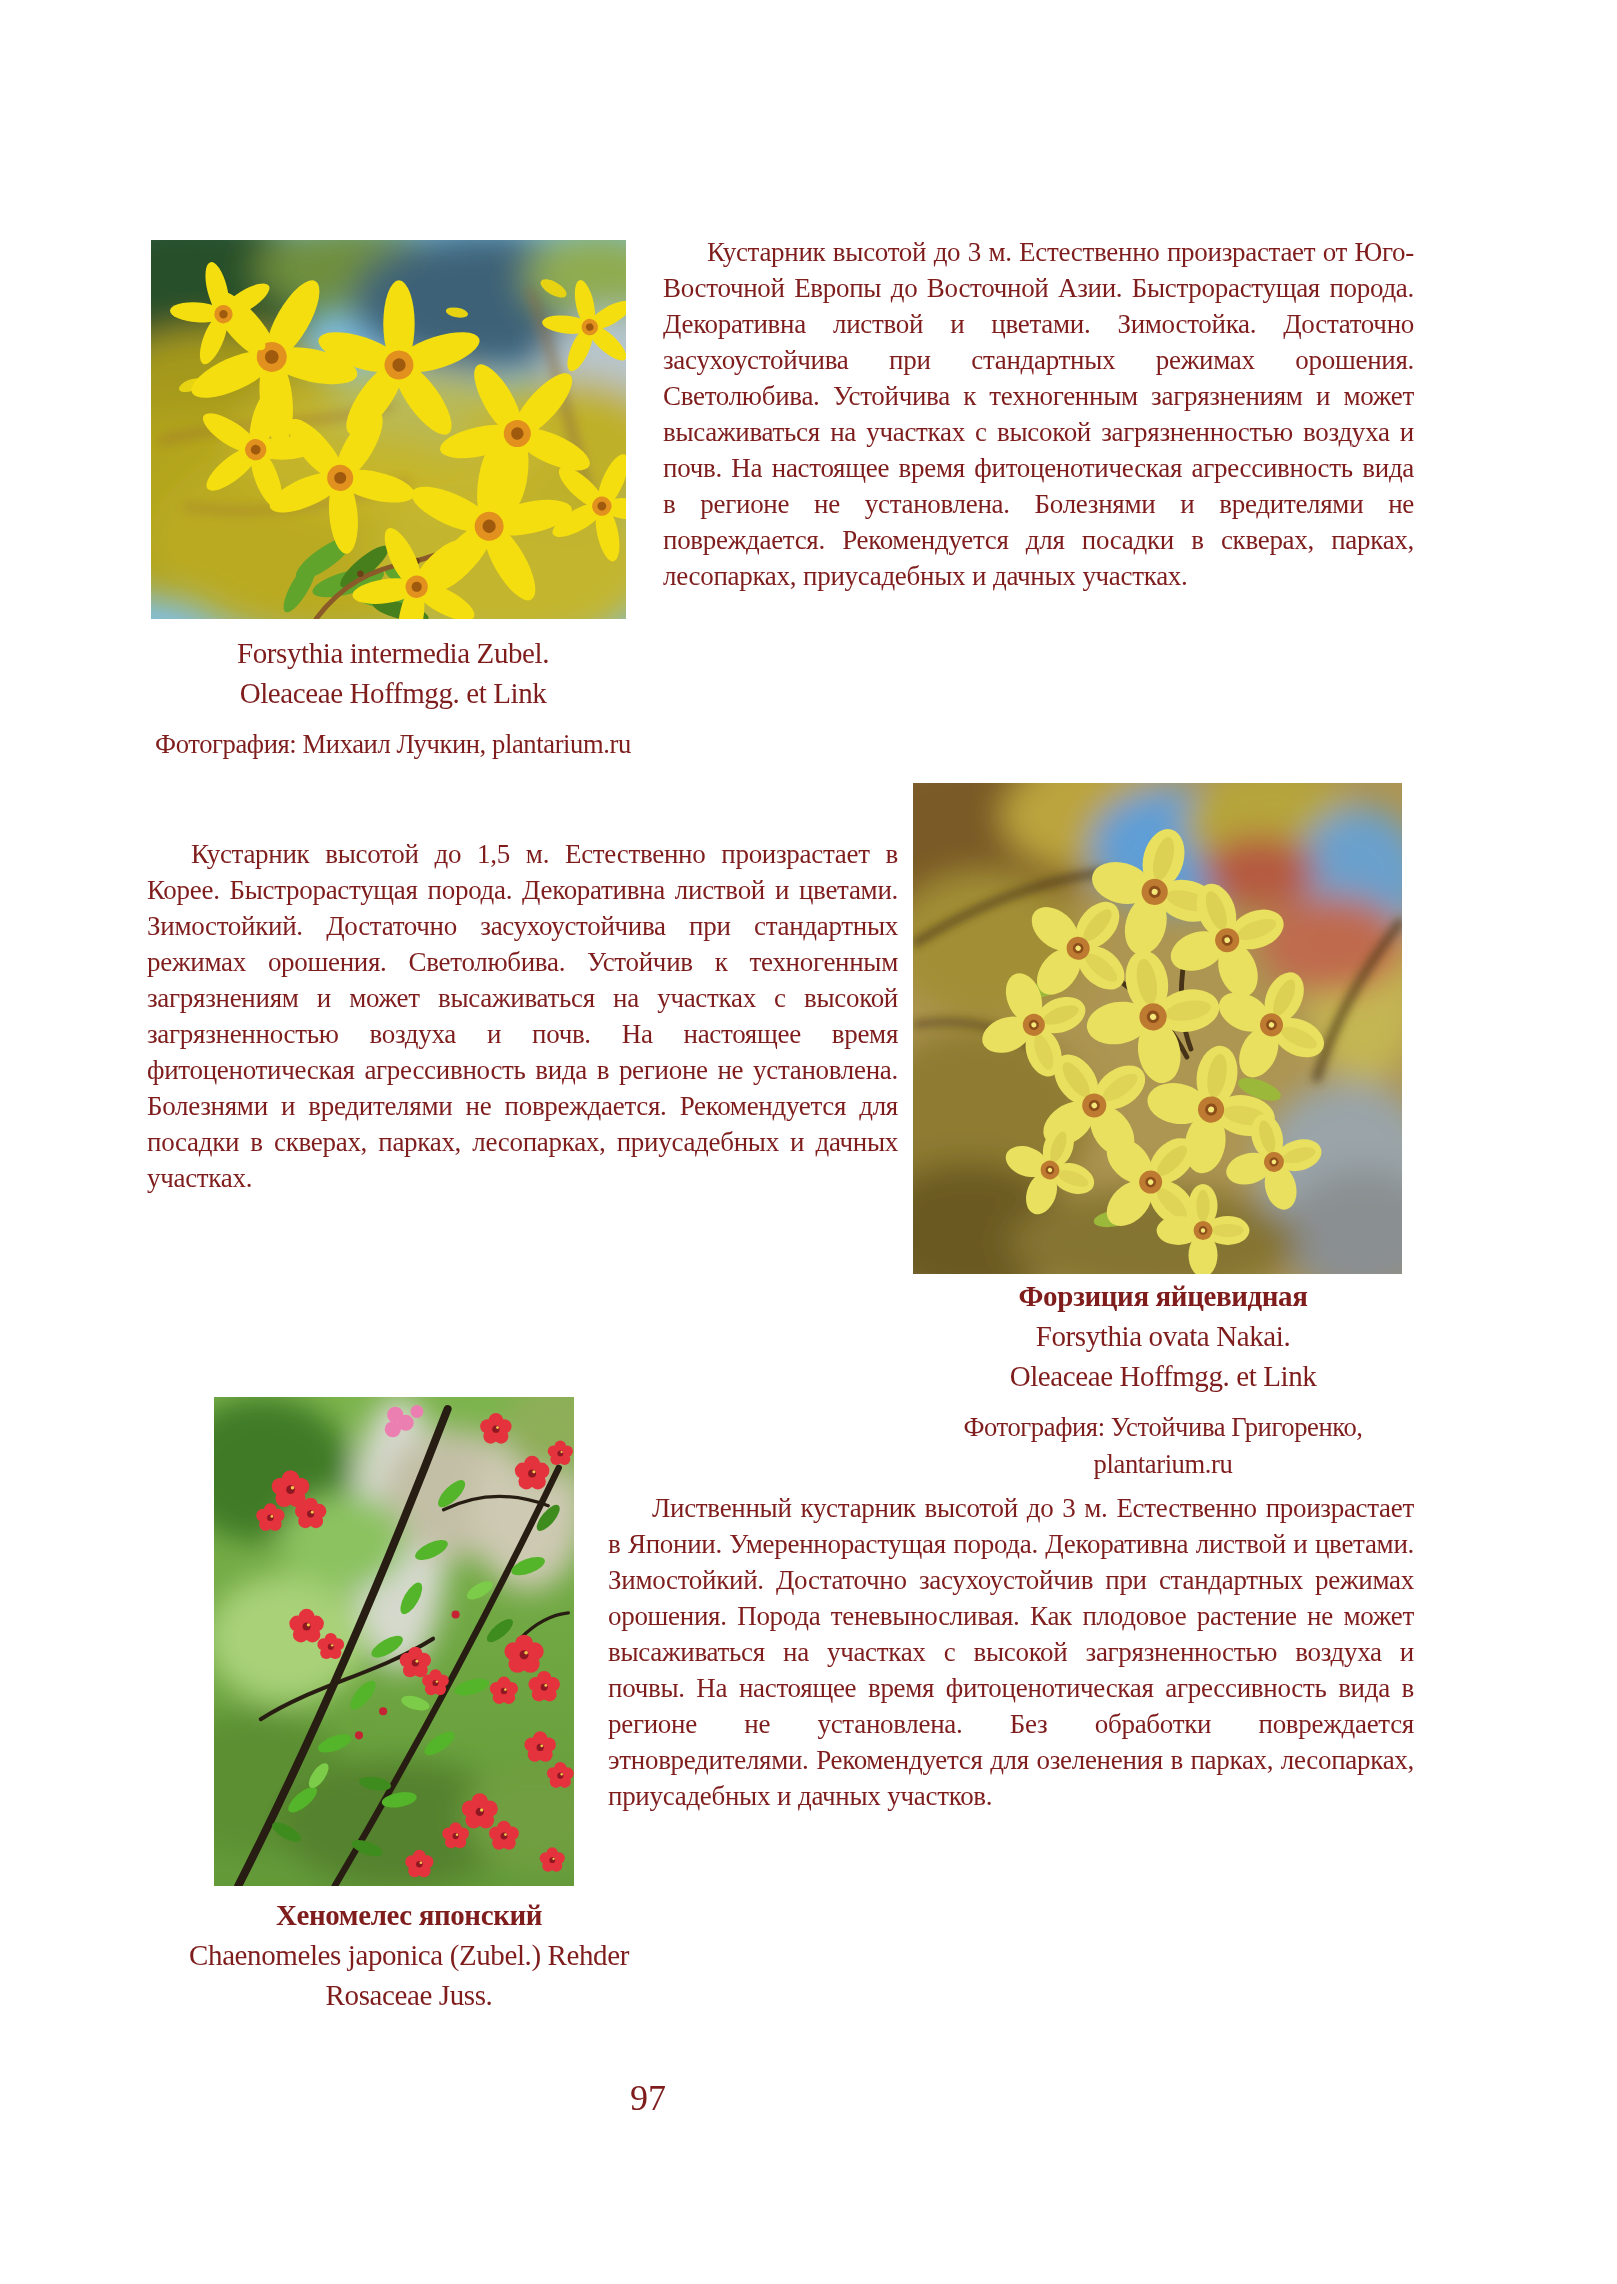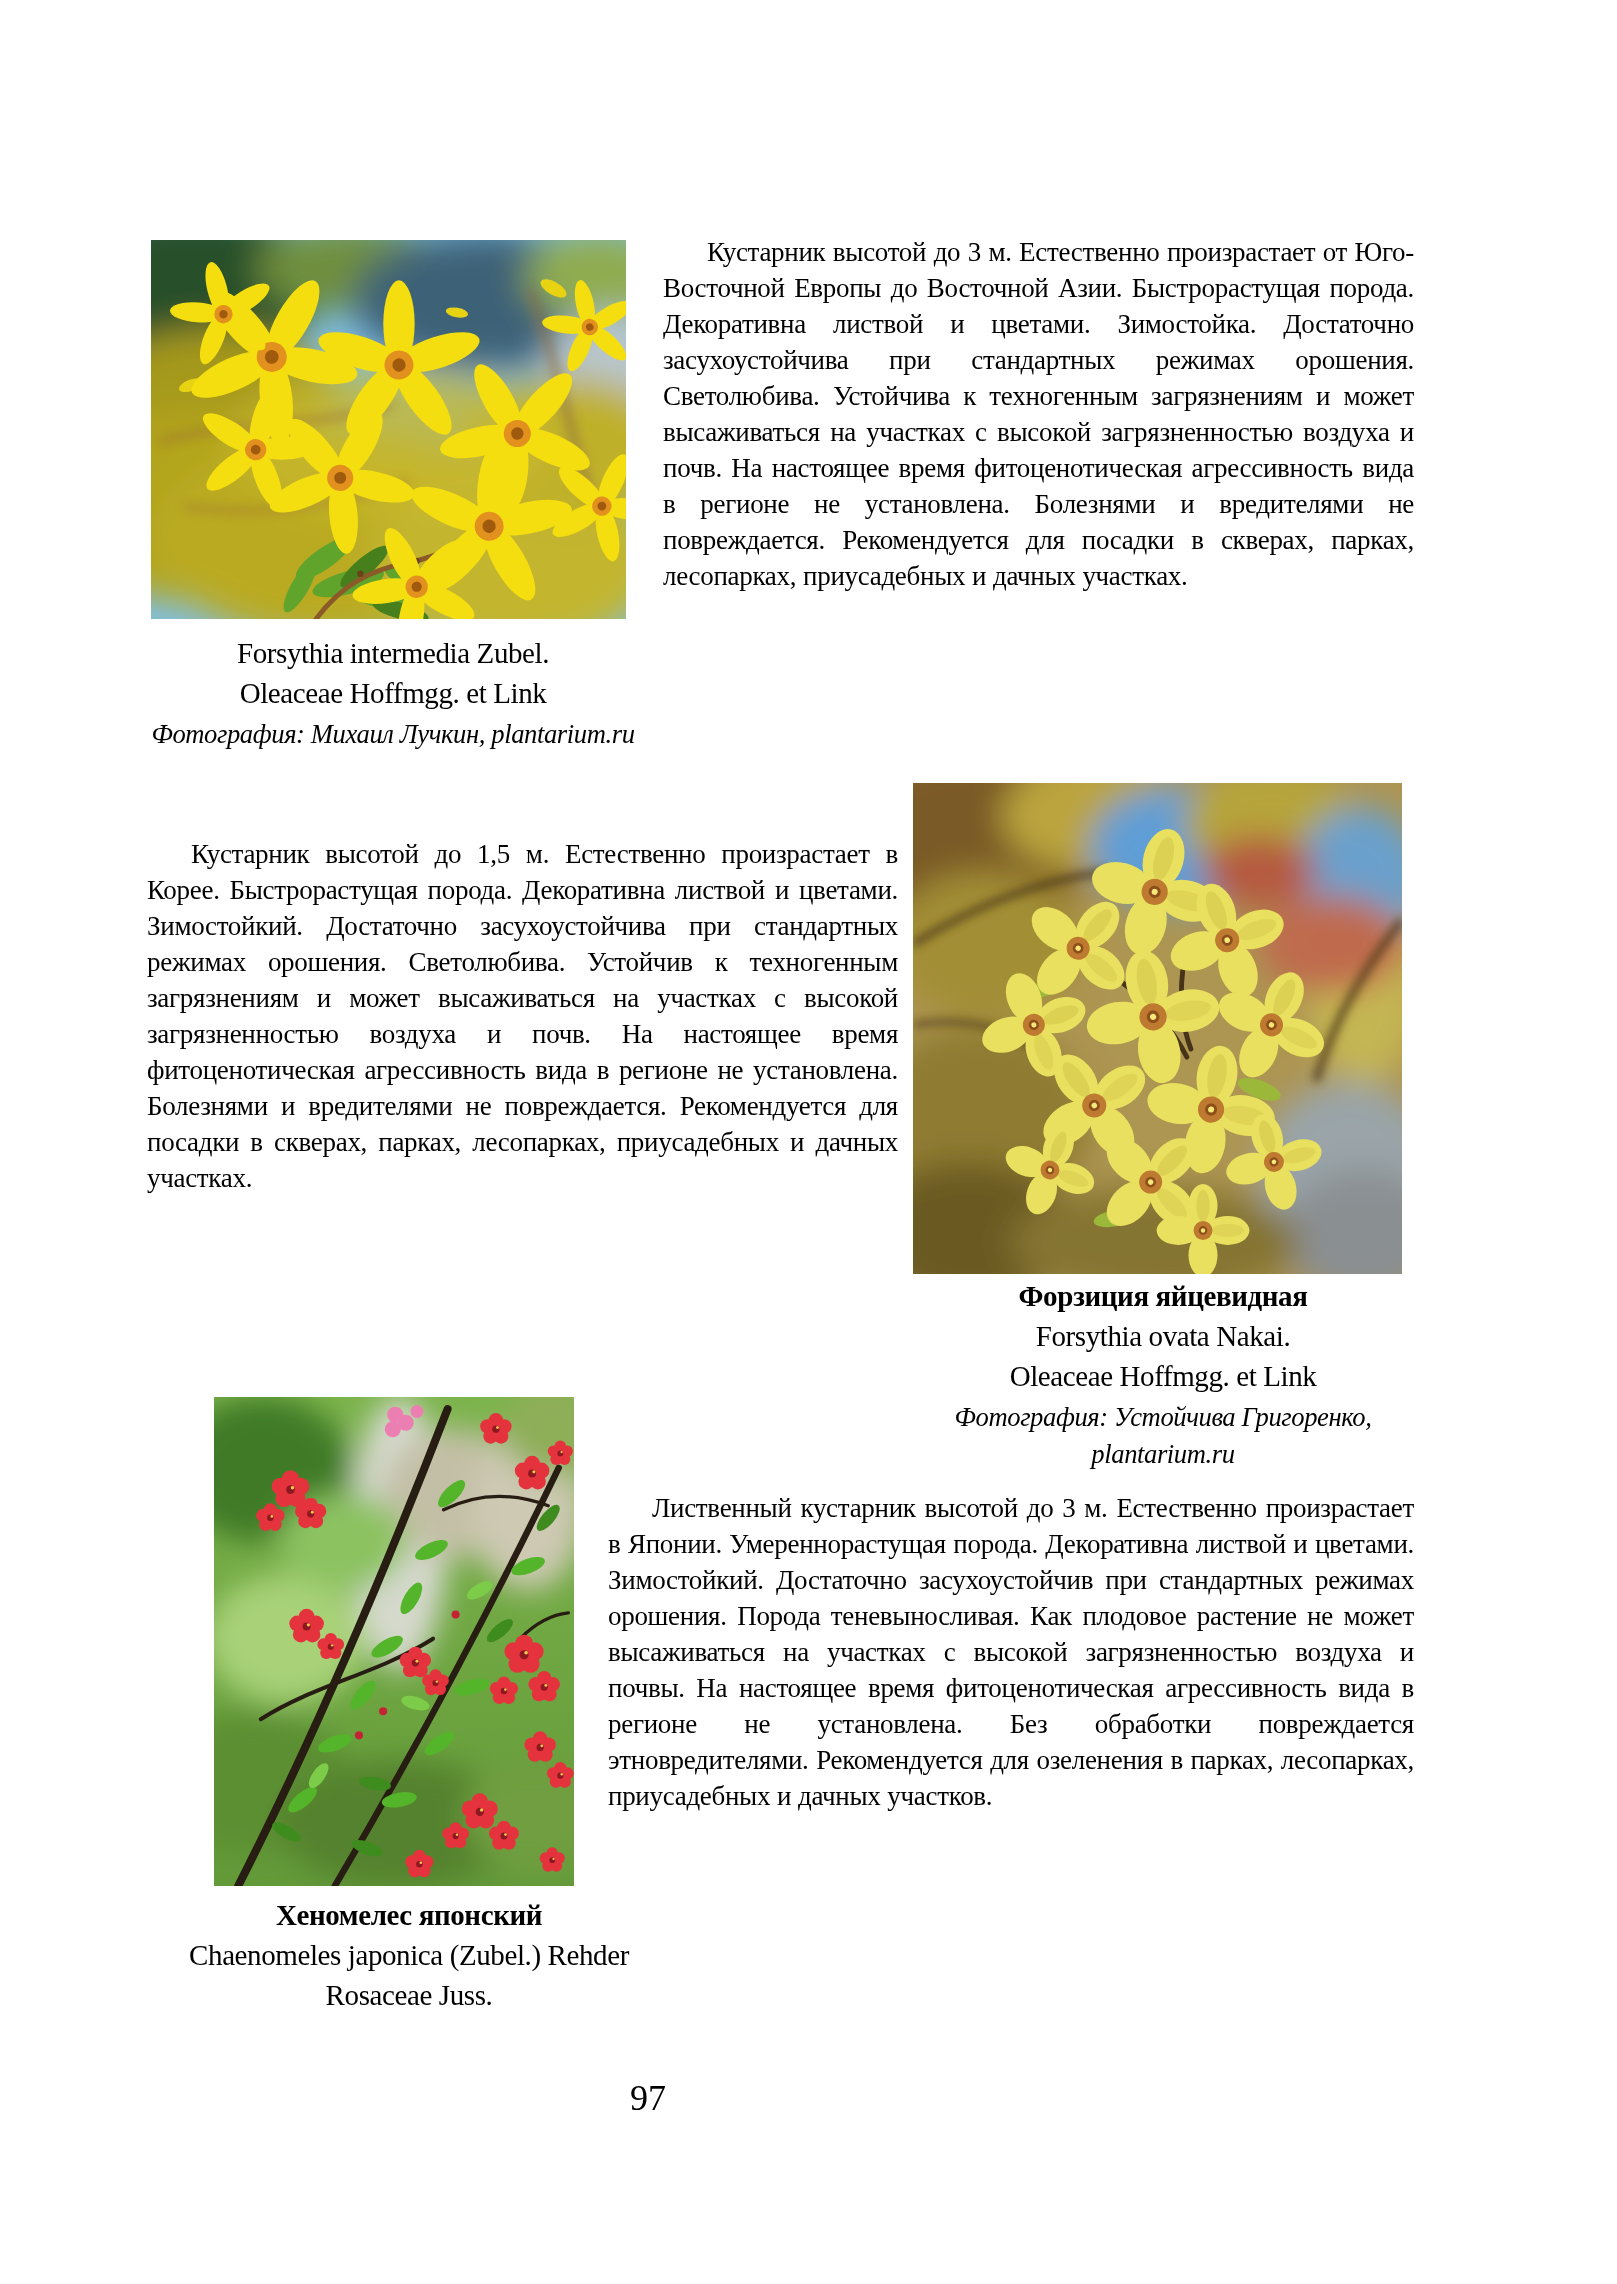--- a/index.html
+++ b/index.html
@@ -1,21 +1,21 @@
 <!DOCTYPE html>
 <html lang="ru" style="font-size:13px"><head>
 <meta charset="utf-8">
 <style>
   html,body{margin:0;padding:0;background:#888;}
   .page{
     position:relative;
     width:1618px;height:2284px;
     background:#ffffff;
     font-family:"Liberation Serif","DejaVu Serif",serif;
-    color:#000000;
+    color:#7f1d1d;
     overflow:hidden;
   }
   .para{
     position:absolute;
     text-align:justify;
     font-size:27px;
     line-height:36px;
     text-indent:44px;
     letter-spacing:-0.3px;
     word-spacing:0.4px;
@@ -28,21 +28,21 @@
   .photo svg{display:block;width:100%;height:100%;}
   .cap{
     position:absolute;
     text-align:center;
     font-size:29px;
     line-height:40px;
     letter-spacing:-0.4px;
   }
   .cap-title{font-weight:bold;}
   .it{}
-  .cap-credit{font-size:26.6px;line-height:37px;margin-top:3px;font-style:italic;}
+  .cap-credit{font-size:26.6px;line-height:37px;margin-top:13px;}
   .pagenum{
     position:absolute;
     left:0;top:2077px;width:1296px;
     text-align:center;
     font-size:36px;
   }
 </style>
 </head>
 <body>
 

